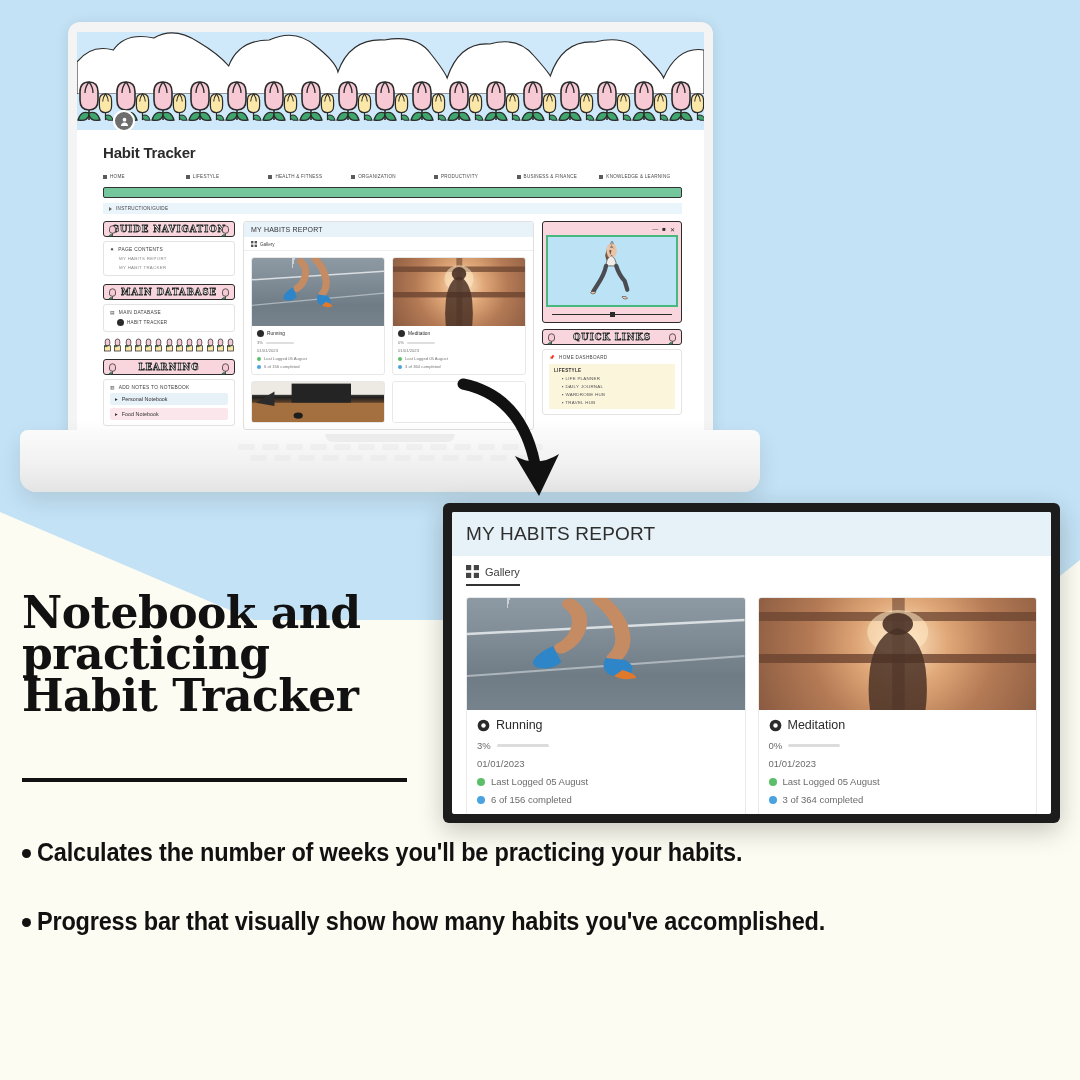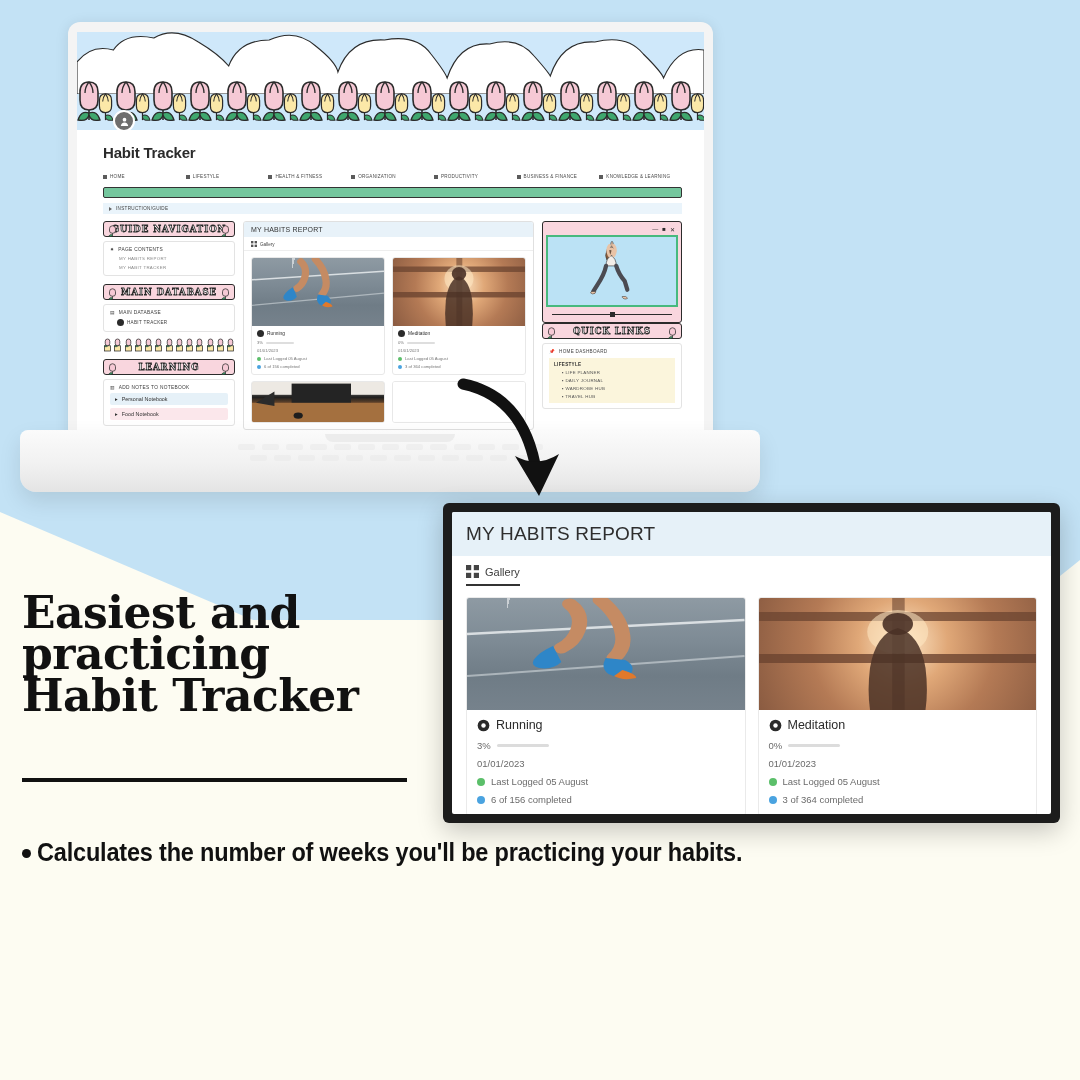--- a/index.html
+++ b/index.html
@@ -744,21 +744,21 @@
                     <path d="M66 70 q4 2 1 3 q-5 0 -5 -3 z" fill="#E8C3A6" stroke="#2b2b2b" stroke-width=".6"></path>
                   </svg>
                 </div>
                 <div class="vw-ctrl">
                   <div class="vw-track">
                       <div class="vw-knob"></div>
                     </div>
                 </div>
               </div>
 
-              <div class="pink-header" style="">
+              <div class="pink-header" style="margin-top:6px">
                 <span class="mini-tulip l">
                   <svg viewBox="0 0 12 16" width="9" height="12">
                       <path d="M2 5 Q2 1 6 1 Q10 1 10 5 L10 8 Q10 11 6 11 Q2 11 2 8 Z" fill="#F6C9D5" stroke="#2b2b2b" stroke-width="1"></path>
                       <path d="M6 11 V15" stroke="#2b2b2b" stroke-width="1"></path>
                       <path d="M6 13 Q2 12 1 15 Q5 16 6 14" fill="#3FA76E" stroke="#2b2b2b" stroke-width=".8"></path>
                     </svg>
                 </span>
                 <span class="ttl">QUICK LINKS</span>
                 <span class="mini-tulip r">
                   <svg viewBox="0 0 12 16" width="9" height="12">
@@ -916,24 +916,28 @@
               <i class="zc-db"></i>
               <span>3 of 364 completed</span>
             </div>
         </div>
       </div>
     </div>
   </div>
 </div>
 
 <div class="headline">
-  <div>Easiest and</div>
+  <div>Notebook and</div>
   <div>practicing</div>
   <div>Habit Tracker</div>
 </div>
 <div class="rule"></div>
 
 <div class="bullets">
   <div class="bullet">
     <i class="bdot"></i>
     <div class="btxt">Calculates the number of weeks you'll be practicing your habits.</div>
   </div>
+  <div class="bullet">
+    <i class="bdot"></i>
+    <div class="btxt">Progress bar that visually show how many habits you've accomplished.</div>
+  </div>
 </div>
 
 </body></html>

